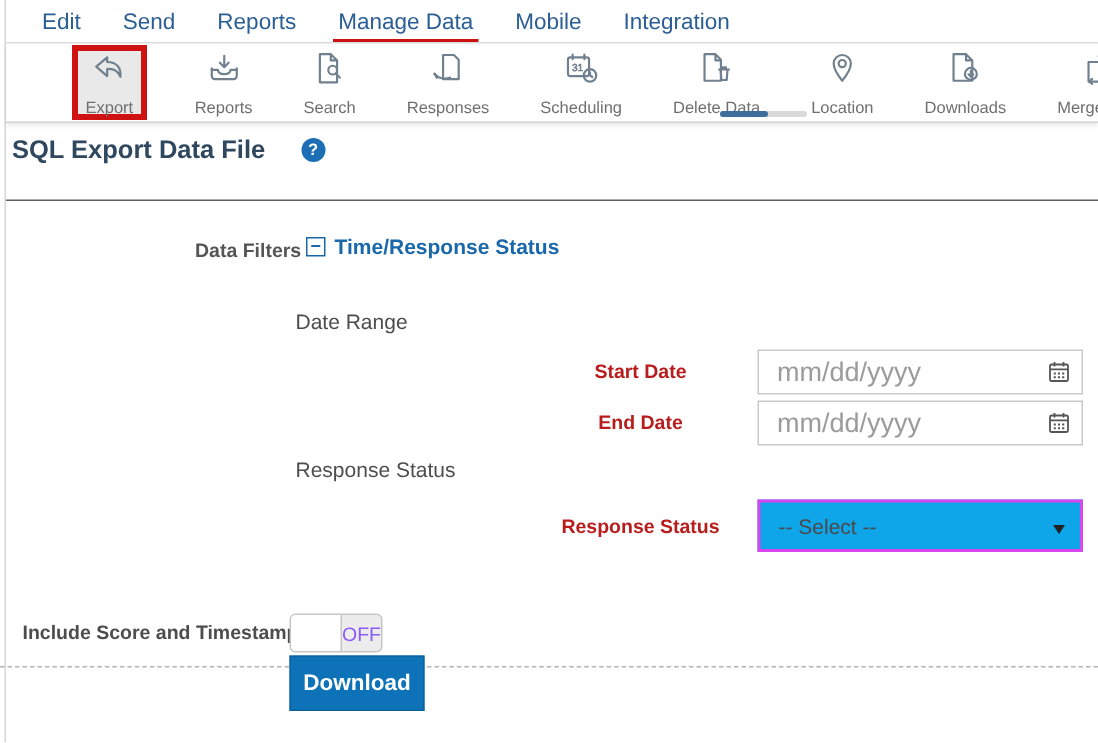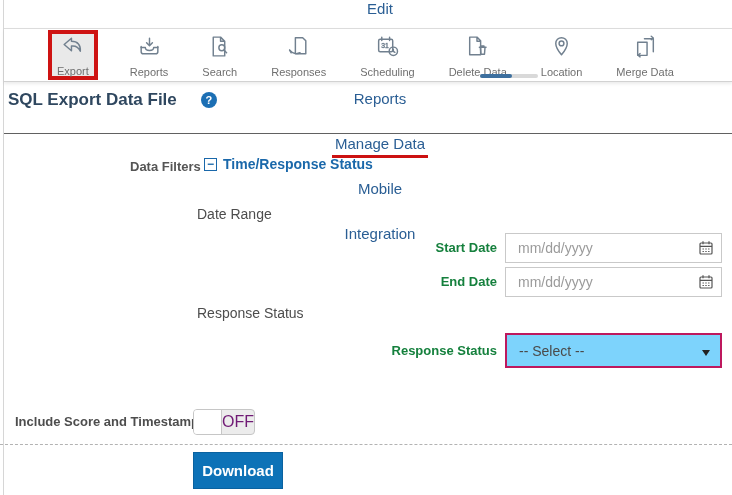--- a/index.html
+++ b/index.html
@@ -2,21 +2,21 @@
 <html><head>
 <meta charset="utf-8">
 <style>
   html,body{margin:0;padding:0;background:#fff;}
   .screen{position:relative;width:732px;height:495px;background:#fff;overflow:hidden;
           font-family:"Liberation Sans",sans-serif;}
   .left-border{position:absolute;left:3px;top:0;bottom:0;width:1px;background:#d6d6d6;}
 
   
   .nav{position:absolute;left:4px;right:0;top:0;height:28px;display:flex;align-items:center;
-       padding-left:24px;gap:28px;flex-direction:column;}
+       padding-left:24px;gap:28px;}
   .nav-item{font-size:15px;color:#2a5e94;font-weight:500;cursor:pointer;position:relative;white-space:nowrap;}
   .nav-item.active::after{content:"";position:absolute;left:-3px;right:-3px;bottom:-6px;height:3px;background:#cc1111;}
 
   
   .toolbar{position:absolute;left:4px;right:0;top:28px;height:52px;border-top:1px solid #dcdcdc;
            border-bottom:1px solid #d2d2d2;box-shadow:0 2px 3px rgba(0,0,0,.08);
            display:flex;align-items:stretch;padding-left:44px;gap:30px;background:#fff;}
   .tool{display:flex;flex-direction:column;align-items:center;justify-content:center;
         padding:3px 2px 2px;cursor:pointer;}
   .tool svg{width:25px;height:25px;stroke:#71808f;fill:none;stroke-width:1.4;
@@ -34,44 +34,44 @@
   .rule{position:absolute;left:4px;right:0;top:133px;height:1px;background:#616161;}
 
   
   .data-filters-label{position:absolute;left:118px;top:159px;font-size:13px;font-weight:bold;color:#555;padding-left:12px;}
   .filter-toggle{position:absolute;left:204px;top:156px;display:flex;align-items:center;gap:6px;cursor:pointer;}
   .collapse-box{width:13px;height:13px;border:1px solid #1a68aa;color:#1a68aa;font-size:12px;
                 line-height:11px;text-align:center;box-sizing:border-box;font-weight:bold;}
   .filter-label{font-size:14px;font-weight:bold;color:#1a68aa;}
 
   .section-heading{position:absolute;left:197px;font-size:14px;font-weight:normal;color:#4d4d4d;}
-  .field-label{position:absolute;left:357px;width:140px;text-align:right;font-size:13px;
-               font-weight:bold;color:#15803d;}
+  .field-label{position:absolute;left:357px;width:140px;text-align:center;font-size:13px;
+               font-weight:bold;color:#b91c1c;}
 
   .date-input{position:absolute;left:505px;width:217px;height:30px;box-sizing:border-box;
-              border:1px solid #c9c9c9;padding:0 30px 0 12px;font-size:14px;color:#555;
+              border:1px solid #c9c9c9;padding:0 30px 0 12px;font-size:18px;color:#555;
               font-family:inherit;outline:none;}
   .date-input::placeholder{color:#9b9b9b;}
   .cal-icon{position:absolute;left:698px;width:16px;height:16px;pointer-events:none;}
   .cal-icon svg{width:16px;height:16px;stroke:#555;fill:none;stroke-width:1.2;}
 
   .select-box{position:absolute;left:505px;top:333px;width:217px;height:35px;box-sizing:border-box;
-              border:2px solid #be185d;display:flex;align-items:center;padding:0 24px 0 12px;
-              font-size:14px;color:#4a4a4a;background:#7dd3fc;cursor:pointer;}
+              border:2px solid #d946ef;display:flex;align-items:center;padding:0 24px 0 12px;
+              font-size:14px;color:#4a4a4a;background:#0ea5e9;cursor:pointer;}
   .caret{position:absolute;right:10px;top:15px;width:0;height:0;border-left:4px solid transparent;
          border-right:4px solid transparent;border-top:6px solid #222;}
 
   .include-label{position:absolute;left:15px;top:414px;font-size:13px;font-weight:bold;color:#4d4d4d;}
   .toggle{position:absolute;left:193px;top:409px;width:62px;height:26px;border:1px solid #c6c6c6;
           border-radius:4px;box-sizing:border-box;display:flex;overflow:hidden;cursor:pointer;background:#ececec;}
   .knob{width:33px;background:#fff;border-right:1px solid #c6c6c6;}
-  .state{flex:1;display:flex;align-items:center;justify-content:center;font-size:16px;color:#701a75;font-weight:500;}
+  .state{flex:1;display:flex;align-items:center;justify-content:center;font-size:13px;color:#8b5cf6;font-weight:500;}
 
   .dashed{position:absolute;left:0;right:0;top:444px;border-top:1px dashed #b3b3b3;}
-  .download-btn{position:absolute;left:193px;top:452px;width:90px;height:37px;background:#0d72b7;
+  .download-btn{position:absolute;left:193px;top:437px;width:90px;height:37px;background:#0d72b7;
                 border:1px solid #0a62a0;border-radius:0;color:#fff;font-size:15px;font-weight:bold;
                 display:flex;align-items:center;justify-content:center;cursor:pointer;font-family:inherit;}
 </style>
 </head>
 <body>
 
 <div class="screen">
   <div class="left-border"></div>
 
   <div class="nav">
@@ -144,20 +144,30 @@
       <span class="tlabel">Delete Data</span>
     </div>
     <div class="tool">
       <span>
         <svg viewBox="0 0 24 24">
             <path d="M12 3.5 c-3 0-5.5 2.4-5.5 5.5 0 4.2 5.5 11 5.5 11 s5.5-6.8 5.5-11 c0-3.1-2.5-5.5-5.5-5.5 z"></path>
             <circle cx="12" cy="9" r="2.3"></circle>
           </svg>
       </span>
       <span class="tlabel">Location</span>
+    </div>
+    <div class="tool">
+      <span>
+        <svg viewBox="0 0 24 24">
+            <path d="M4.5 3 h8 l4 4 v13 H4.5 z M12.5 3 v4 h4"></path>
+            <circle cx="15.6" cy="15.6" r="3.8"></circle>
+            <path d="M15.6 13.6 v3.4 M14.1 15.9 l1.5 1.5 1.5-1.5"></path>
+          </svg>
+      </span>
+      <span class="tlabel">Downloads</span>
     </div>
     <div class="tool">
       <span>
         <svg viewBox="0 0 24 24">
             <path d="M11 4.5 h8.5 v12.5"></path>
             <path d="M4.5 8 h9 v12.5 h-9 z" fill="#fff"></path>
             <path d="M17.5 2.2 l2 1.6 -2 1.6 M6.8 22 l-2-1.6 2-1.6"></path>
           </svg>
       </span>
       <span class="tlabel">Merge Data</span>

